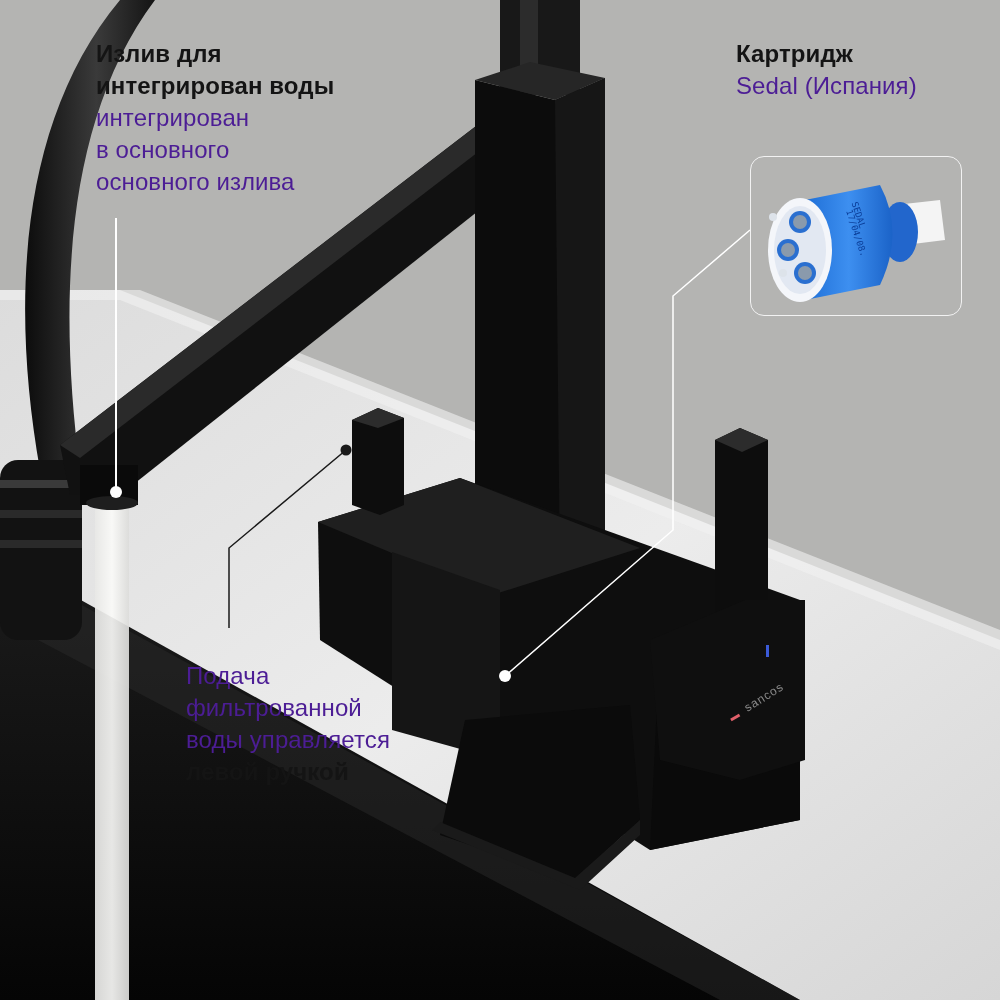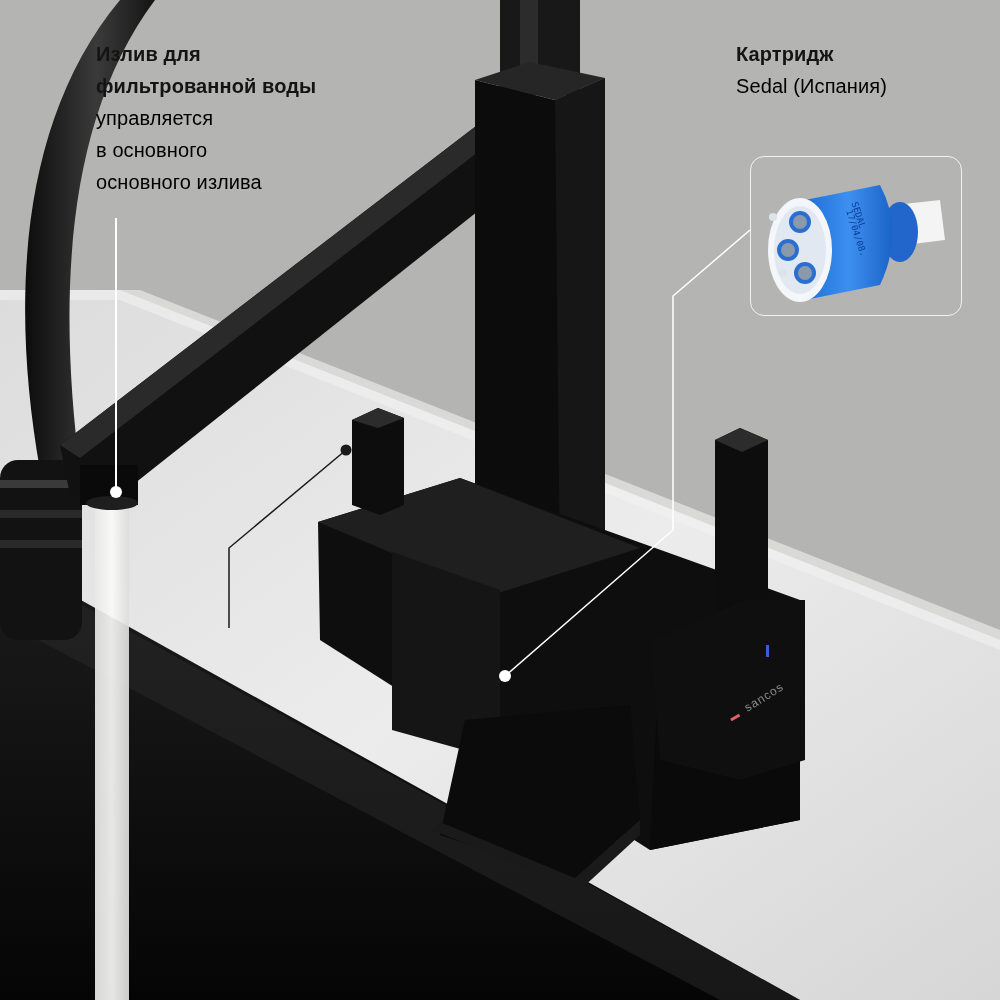--- a/index.html
+++ b/index.html
@@ -1,21 +1,21 @@
 <!DOCTYPE html>
 <html><head>
 <meta charset="utf-8">
 <style>
   html, body { margin:0; padding:0; }
   body { width:1000px; height:1000px; overflow:hidden; background:#b4b4b2; font-family:"Liberation Sans", sans-serif; }
   .stage { position:relative; width:1000px; height:1000px; overflow:hidden; background:#b4b4b2; }
   .scene { position:absolute; left:0; top:0; width:1000px; height:1000px; }
-  .label { position:absolute; color:#141414; font-size:20px; line-height:32px; letter-spacing:0.1px; }
+  .label { position:absolute; color:#141414; font-size:24px; line-height:32px; letter-spacing:0.1px; }
   .label .b { font-weight:bold; display:block; }
-  .label .r { font-weight:normal; display:block; color:#000000; }
+  .label .r { font-weight:normal; display:block; color:#4c1d95; }
   .label-spout { left:96px; top:38px; }
   .label-cart { left:736px; top:38px; }
   .label-handle { left:186px; top:660px; }
   .cart-box { position:absolute; left:750px; top:156px; width:212px; height:160px; border:1.5px solid #f2f2f2; border-radius:14px; box-sizing:border-box; }
   .brand-text { position:absolute; font-size:12px; color:#8a8a8a; transform:rotate(-32deg); letter-spacing:1px; }
   .cart-text { position:absolute; font-family:"DejaVu Sans Mono", monospace; font-size:9px; color:#0b3f9a; transform:rotate(72deg); }
 </style>
 </head>
 <body>
 
@@ -123,25 +123,31 @@
   </svg>
 
   <div class="cart-box"></div>
   <div class="cart-text" style="left:845px;top:210px;">SEDAL</div>
   <div class="cart-text" style="left:832px;top:228px;">17/04/08.</div>
 
   <div class="brand-text" style="left:742px;top:690px;">sancos</div>
 
   <div class="label label-spout">
     <span class="b">Излив для</span>
-    <span class="b">фильтрованной воды</span>
-    <span class="r">управляется</span>
+    <span class="b">интегрирован воды</span>
+    <span class="r">интегрирован</span>
     <span class="r">в основного</span>
     <span class="r">основного излива</span>
   </div>
 
   <div class="label label-cart">
     <span class="b">Картридж</span>
     <span class="r">Sedal (Испания)</span>
   </div>
 
+  <div class="label label-handle">
+    <span class="r">Подача</span>
+    <span class="r">фильтрованной</span>
+    <span class="r">воды управляется</span>
+    <span class="b">левой ручкой</span>
+  </div>
 
 </div>
 
 </body></html>

